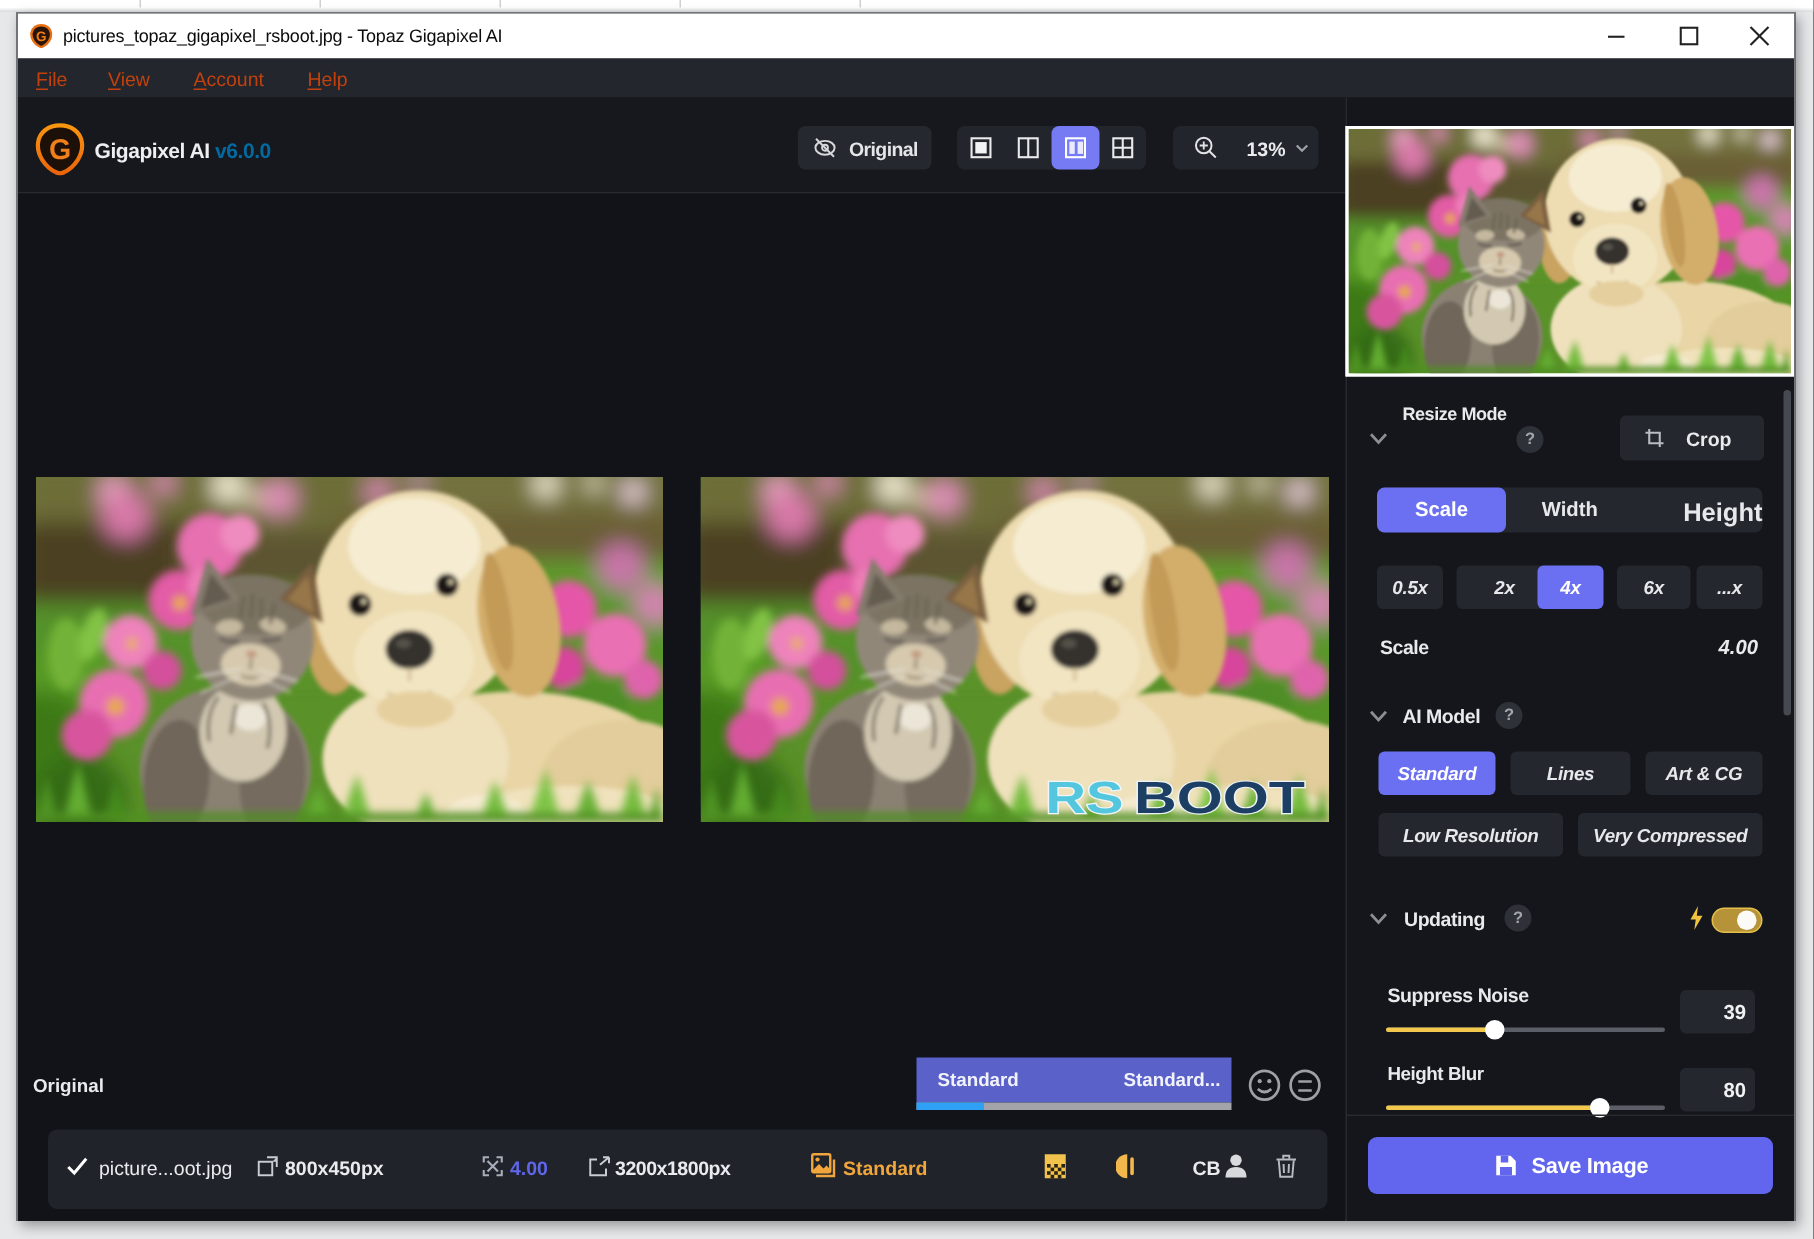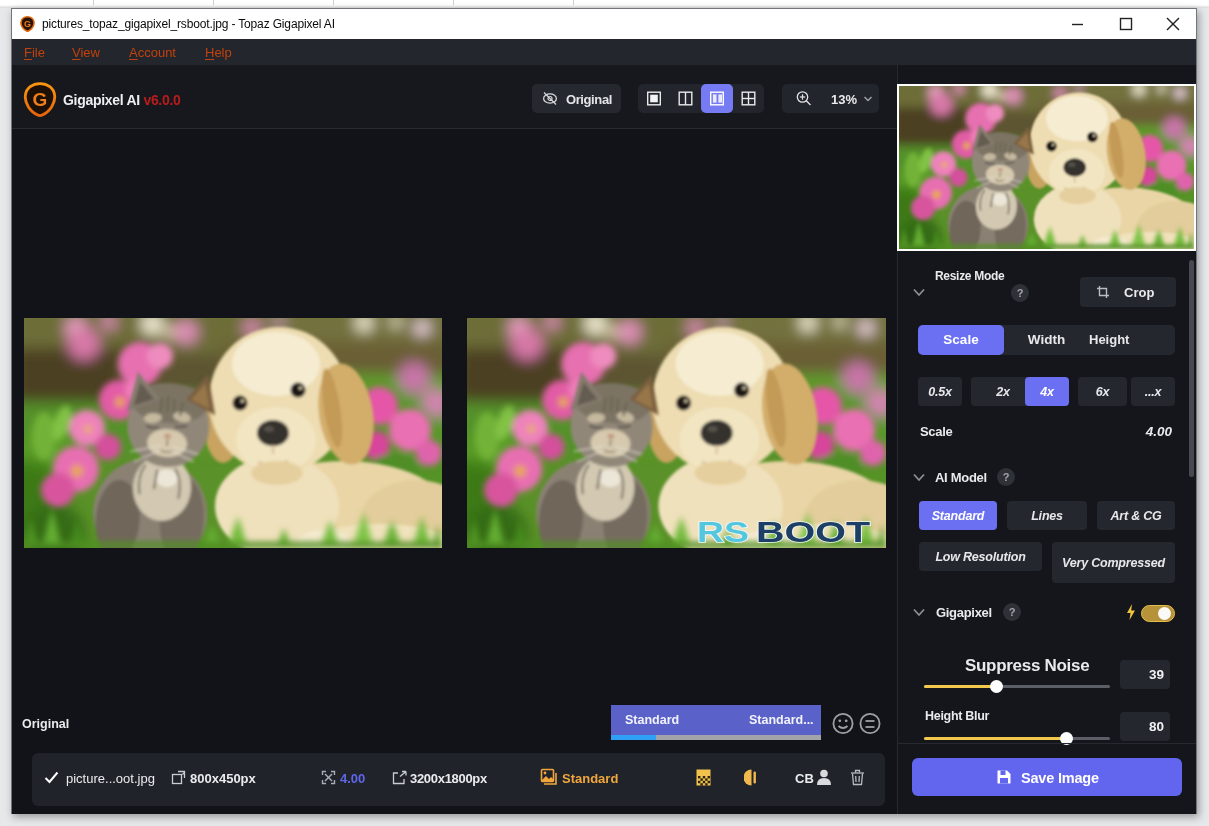--- a/index.html
+++ b/index.html
@@ -55,21 +55,21 @@
 <svg class="abs" style="left:23px;top:82px" width="34" height="35" viewBox="0 0 34 35">
   <defs>
       <linearGradient id="lg" x1="0" y1="0" x2="0" y2="1">
     <stop offset="0" stop-color="#f9960f"></stop>
         <stop offset="1" stop-color="#e9650c"></stop>
       </linearGradient>
     </defs>
   <path d="M17 1.6 C24.5 1.6 30.7 6 31.6 13 C32.7 21 27 29.5 19.3 33 C17.9 33.7 16.1 33.7 14.7 33 C7 29.5 1.3 21 2.4 13 C3.3 6 9.5 1.6 17 1.6 Z" fill="#1d1008" stroke="url(#lg)" stroke-width="2.8"></path>
   <text x="17" y="24" font-size="19" font-weight="bold" fill="#ef7f1a" text-anchor="middle">G</text>
 </svg>
-<div class="abs" style="left:63px;top:92px;font-size:14px;letter-spacing:-0.3px;font-weight:bold;color:#eceef0;">Gigapixel AI <span style="color:#b91c1c;">v6.0.0</span></div>
+<div class="abs" style="left:63px;top:92px;font-size:14px;letter-spacing:-0.3px;font-weight:bold;color:#eceef0;">Gigapixel AI <span style="color:#0369a1;">v6.0.0</span></div>
 
 <div class="abs btn" style="left:532px;top:84px;width:89px;height:29px;"></div>
 <svg class="abs" style="left:542px;top:91px" width="16" height="15" viewBox="0 0 16 15">
   <ellipse cx="8" cy="7.5" rx="6.4" ry="4.6" fill="none" stroke="#d6d8db" stroke-width="1.3"></ellipse>
   <circle cx="8" cy="7.5" r="2" fill="none" stroke="#d6d8db" stroke-width="1.2"></circle>
   <line x1="2" y1="1.5" x2="14" y2="13.5" stroke="#d6d8db" stroke-width="1.3"></line>
 </svg>
 <div class="abs" style="left:566px;top:92px;font-size:13px;letter-spacing:-0.4px;font-weight:bold;color:#e3e5e8;">Original</div>
 
 <div class="abs" style="left:638px;top:84px;width:126px;height:29px;background:#22252b;border-radius:5px;"></div>
@@ -334,55 +334,55 @@
 <svg class="abs" style="left:1096px;top:285px" width="14" height="14" viewBox="0 0 14 14">
   <path d="M3.5 1 V10.5 H13" fill="none" stroke="#b9bcc2" stroke-width="1.4"></path>
   <path d="M1 3.5 H10.5 V13" fill="none" stroke="#b9bcc2" stroke-width="1.4"></path>
 </svg>
 <div class="abs" style="left:1124px;top:285px;font-size:13px;font-weight:bold;color:#e8eaec;">Crop</div>
 
 <div class="abs" style="left:918px;top:325px;width:257px;height:30px;background:#24272d;border-radius:5px;"></div>
 <div class="abs" style="left:918px;top:325px;width:86px;height:30px;background:#6b70f3;border-radius:5px;"></div>
 <div class="abs" style="left:918px;top:332px;width:86px;text-align:center;font-size:13.5px;font-weight:bold;color:#fff;">Scale</div>
 <div class="abs" style="left:1004px;top:332px;width:85px;text-align:center;font-size:13.5px;font-weight:bold;color:#e6e8eb;">Width</div>
-<div class="abs" style="left:1089px;top:332px;width:86px;text-align:left;font-size:13px;font-weight:bold;color:#e6e8eb;">Height</div>
+<div class="abs" style="left:1089px;top:332px;width:86px;text-align:right;font-size:17px;font-weight:bold;color:#e6e8eb;">Height</div>
 
 <div class="panelbtn" style="left:918px;top:377px;width:44px;height:29px;">0.5x</div>
 <div class="panelbtn" style="left:971px;top:377px;width:64px;height:29px;">2x</div>
 <div class="panelbtn sel" style="left:1025px;top:377px;width:44px;height:29px;">4x</div>
 <div class="panelbtn" style="left:1078px;top:377px;width:49px;height:29px;">6x</div>
 <div class="panelbtn" style="left:1131px;top:377px;width:44px;height:29px;">...x</div>
 
 <div class="abs" style="left:920px;top:424px;font-size:13px;font-weight:bold;letter-spacing:-0.3px;color:#e8eaec;">Scale</div>
 <div class="abs" style="left:1100px;top:424px;width:72px;text-align:right;font-size:13.5px;font-weight:bold;font-style:italic;color:#e8eaec;">4.00</div>
 
 <svg class="abs" style="left:912px;top:472px" width="14" height="11" viewBox="0 0 14 11">
   <polyline points="2,2.5 7,8 12,2.5" fill="none" stroke="#8b8e94" stroke-width="1.8"></polyline>
 </svg>
 <div class="abs" style="left:935px;top:470px;font-size:13px;font-weight:bold;letter-spacing:-0.3px;color:#e8eaec;">AI Model</div>
 <div class="abs" style="left:997px;top:468px;width:18px;height:18px;border-radius:50%;background:#2e3138;color:#a3a6ab;font-size:11px;font-weight:bold;text-align:center;line-height:18px;">?</div>
 
 <div class="panelbtn sel" style="left:919px;top:501px;width:78px;height:29px;">Standard</div>
 <div class="panelbtn" style="left:1007px;top:501px;width:80px;height:29px;">Lines</div>
 <div class="panelbtn" style="left:1097px;top:501px;width:78px;height:29px;">Art &amp; CG</div>
 <div class="panelbtn" style="left:919px;top:542px;width:123px;height:29px;">Low Resolution</div>
-<div class="panelbtn" style="left:1052px;top:542px;width:123px;height:41px;">Very Compressed</div>
+<div class="panelbtn" style="left:1052px;top:542px;width:123px;height:29px;">Very Compressed</div>
 
 <svg class="abs" style="left:912px;top:607px" width="14" height="11" viewBox="0 0 14 11">
   <polyline points="2,2.5 7,8 12,2.5" fill="none" stroke="#8b8e94" stroke-width="1.8"></polyline>
 </svg>
-<div class="abs" style="left:936px;top:605px;font-size:13px;font-weight:bold;letter-spacing:-0.3px;color:#e8eaec;">Gigapixel</div>
+<div class="abs" style="left:936px;top:605px;font-size:13px;font-weight:bold;letter-spacing:-0.3px;color:#e8eaec;">Updating</div>
 <div class="abs" style="left:1003px;top:603px;width:18px;height:18px;border-radius:50%;background:#2e3138;color:#a3a6ab;font-size:11px;font-weight:bold;text-align:center;line-height:18px;">?</div>
 <svg class="abs" style="left:1125px;top:603px" width="12" height="18" viewBox="0 0 12 18">
   <path d="M7 1 L2 10 H5.5 L4.5 17 L10 7.5 H6.2 Z" fill="#f2c33e"></path>
 </svg>
 <div class="abs" style="left:1141px;top:605px;width:34px;height:17px;border-radius:9px;background:#b69338;border:1.5px solid #e4bf4a;box-sizing:border-box;"></div>
 <div class="abs" style="left:1158px;top:607px;width:13px;height:13px;border-radius:50%;background:#fbfaf6;"></div>
 
-<div class="abs" style="left:925px;top:656px;font-size:17px;font-weight:bold;letter-spacing:-0.3px;color:#e8eaec;margin-left:40px;">Suppress Noise</div>
+<div class="abs" style="left:925px;top:656px;font-size:13px;font-weight:bold;letter-spacing:-0.3px;color:#e8eaec;">Suppress Noise</div>
 <div class="abs" style="left:1120px;top:660px;width:50px;height:29px;background:#24272d;border-radius:4px;"></div>
 <div class="abs" style="left:1120px;top:667px;width:44px;text-align:right;font-size:13.5px;font-weight:bold;color:#f0f1f3;">39</div>
 <div class="abs" style="left:924px;top:685px;width:186px;height:3px;background:#5b5e66;border-radius:2px;"></div>
 <div class="abs" style="left:924px;top:685px;width:72px;height:3px;background:#f2c94c;border-radius:2px;"></div>
 <div class="abs" style="left:990px;top:680px;width:13px;height:13px;border-radius:50%;background:#fff;"></div>
 
 <div class="abs" style="left:925px;top:709px;font-size:12.5px;font-weight:bold;letter-spacing:-0.3px;color:#e8eaec;">Height Blur</div>
 <div class="abs" style="left:1120px;top:712px;width:50px;height:29px;background:#24272d;border-radius:4px;"></div>
 <div class="abs" style="left:1120px;top:719px;width:44px;text-align:right;font-size:13.5px;font-weight:bold;color:#f0f1f3;">80</div>
 <div class="abs" style="left:924px;top:737px;width:186px;height:3px;background:#5b5e66;border-radius:2px;"></div>

